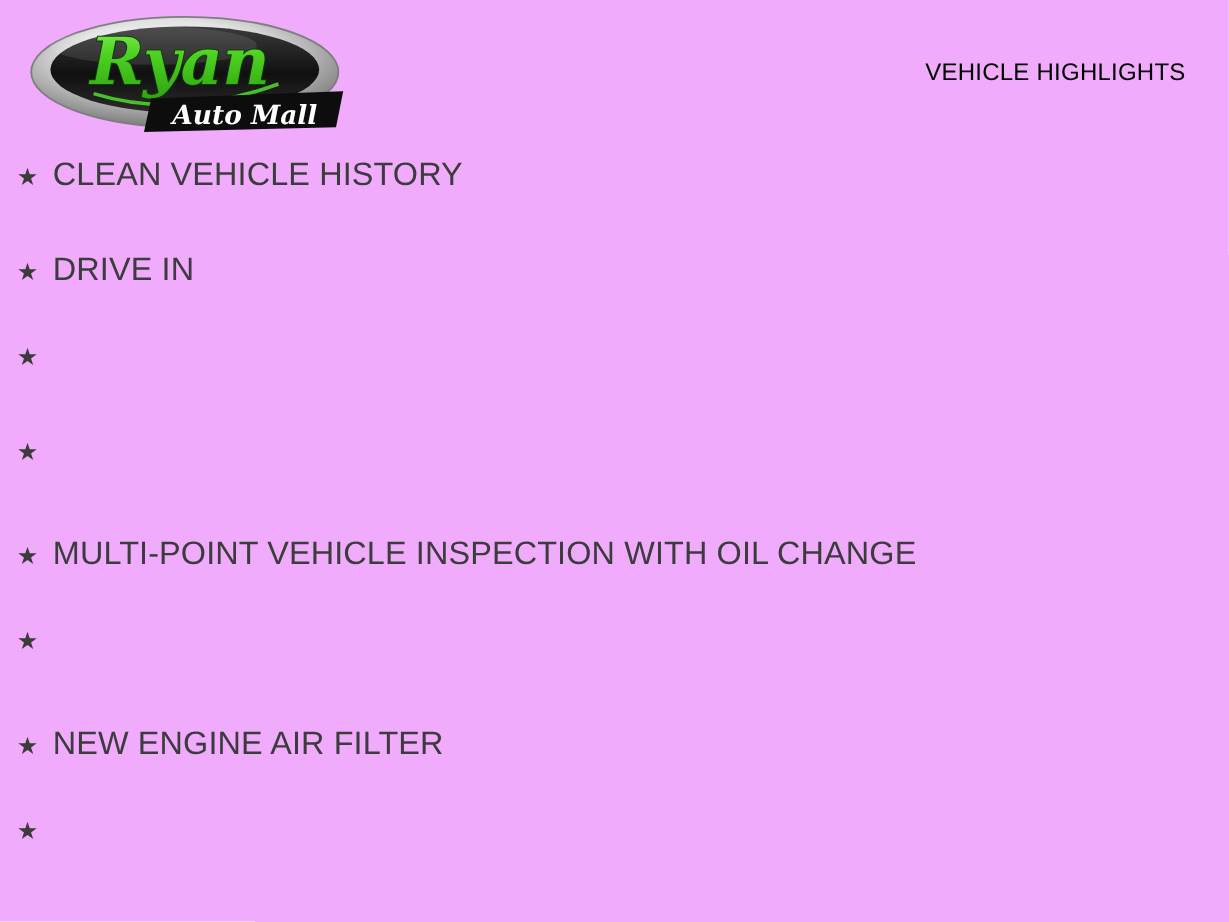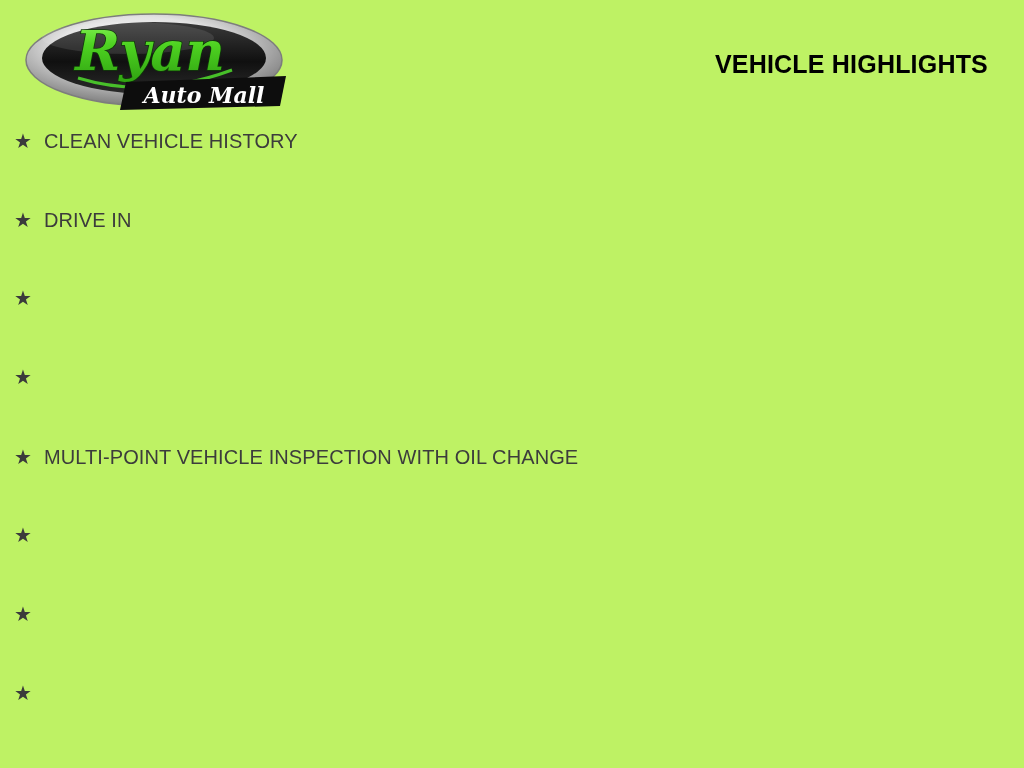--- a/index.html
+++ b/index.html
@@ -10,21 +10,21 @@
     width: 1024px;
     height: 768px;
     background: #ffffff;
     font-family: "Liberation Sans", sans-serif;
     overflow: hidden;
   }
   .page {
     position: relative;
     width: 1024px;
     height: 768px;
-    background: #bef264;
+    background: #f0abfc;
   }
 
   
   .header {
     position: relative;
     height: 125px;
   }
 
   .logo {
     position: absolute;
@@ -34,22 +34,22 @@
     height: 112px;
   }
   .logo svg {
     display: block;
   }
 
   .header-title {
     position: absolute;
     right: 36px;
     top: 50px;
-    font-size: 25px;
-    font-weight: bold;
+    font-size: 20px;
+    font-weight: normal;
     color: #000000;
     letter-spacing: 0.2px;
     white-space: nowrap;
   }
 
   
   .highlights {
     position: absolute;
     left: 0;
     top: 130px;
@@ -62,21 +62,21 @@
   }
   .hl-star {
     width: 30px;
     margin-left: 14px;
     font-size: 20px;
     line-height: 1;
     color: #3b3b3b;
     text-align: left;
   }
   .hl-text {
-    font-size: 20px;
+    font-size: 27px;
     color: #3c3c3c;
     letter-spacing: 0.1px;
     white-space: nowrap;
   }
 </style>
 </head>
 <body>
 
 <div class="page">
 
@@ -146,20 +146,21 @@
       <span class="hl-star">★</span>
       <span class="hl-text">MULTI-POINT VEHICLE INSPECTION WITH OIL CHANGE</span>
     </div>
 
     <div class="hl-item">
       <span class="hl-star">★</span>
     </div>
 
     <div class="hl-item">
       <span class="hl-star">★</span>
+      <span class="hl-text">NEW ENGINE AIR FILTER</span>
     </div>
 
     <div class="hl-item">
       <span class="hl-star">★</span>
     </div>
 
   </div>
 </div>
 
 </body></html>

